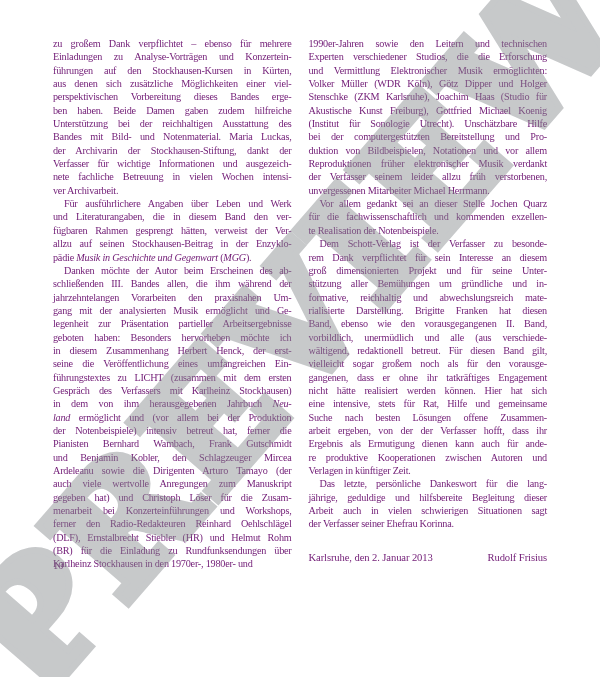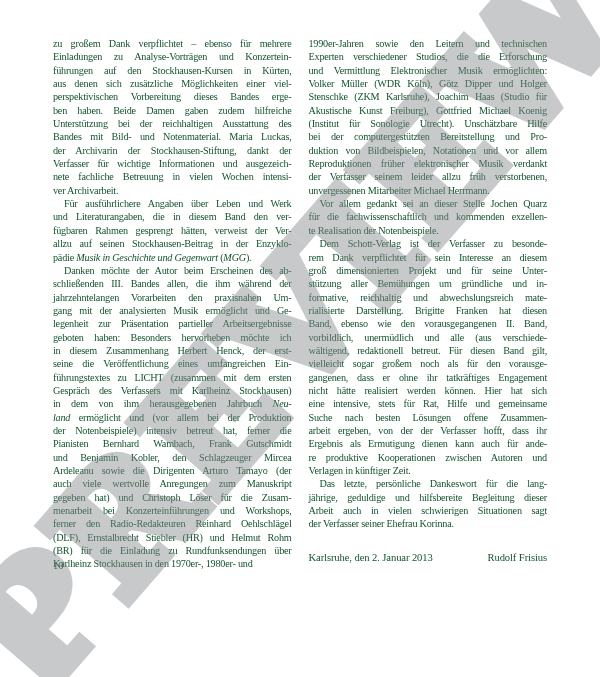--- a/index.html
+++ b/index.html
@@ -40,21 +40,21 @@
   .watermark-svg text{
     font-family:"DejaVu Serif","Liberation Serif",serif;
     font-weight:bold;font-size:155px;letter-spacing:8px;
     paint-order:stroke;stroke-width:13px;
     opacity:0.45;
   }
 </style>
 </head>
 <body>
 
-<div class="page" style="background: rgb(255, 255, 255); color: #14532d;">
+<div class="page" style="background: rgb(255, 255, 255); color: #701a75;">
 
   <div class="columns">
     <div class="column" id="col-left">
         <div class="para">
           <div class="line">zu großem Dank verpflichtet – ebenso für mehrere</div>
           <div class="line">Einladungen zu Analyse-Vorträgen und Konzertein-</div>
           <div class="line">führungen auf den Stockhausen-Kursen in Kürten,</div>
           <div class="line">aus denen sich zusätzliche Möglichkeiten einer viel-</div>
           <div class="line">perspektivischen Vorbereitung dieses Bandes erge-</div>
           <div class="line">ben haben. Beide Damen gaben zudem hilfreiche</div>

